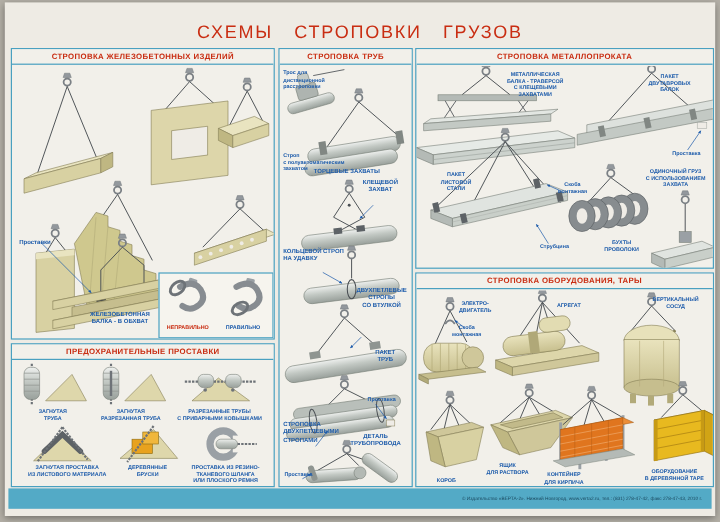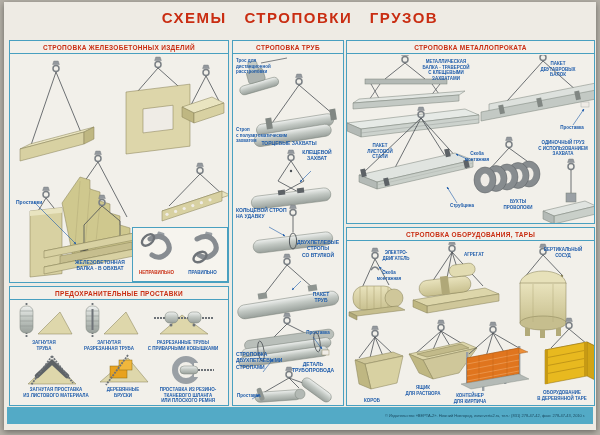--- a/index.html
+++ b/index.html
@@ -6,22 +6,22 @@
   body{
     width:600px;height:435px;position:relative;overflow:hidden;
     background:#b3afa6;
     font-family:"Liberation Sans", sans-serif;
   }
   .poster{
     position:absolute;left:4px;top:2px;width:592px;height:428px;
     background:#eeebe4;box-shadow:0 2px 6px rgba(0,0,0,.4);
   }
   .title{
-    position:absolute;left:0;top:7px;width:100%;text-align:center;
-    color:#c92d12;font-size:15px;font-weight:bold;
+    position:absolute;left:0;top:17px;width:100%;text-align:center;
+    color:#c92d12;font-size:15px;font-weight:normal;
     letter-spacing:1.5px;word-spacing:12px;
   }
   .box{
     position:absolute;border:1.5px solid #49a0c0;background:#f2f0ea;
     box-sizing:border-box;overflow:hidden;
   }
   .hdr{
     position:relative;color:#c92d12;font-weight:bold;font-size:6.5px;
     letter-spacing:.3px;text-align:center;padding:3px 0 2px;
     border-bottom:1.5px solid #49a0c0;background:#f2f0ea;z-index:3;

